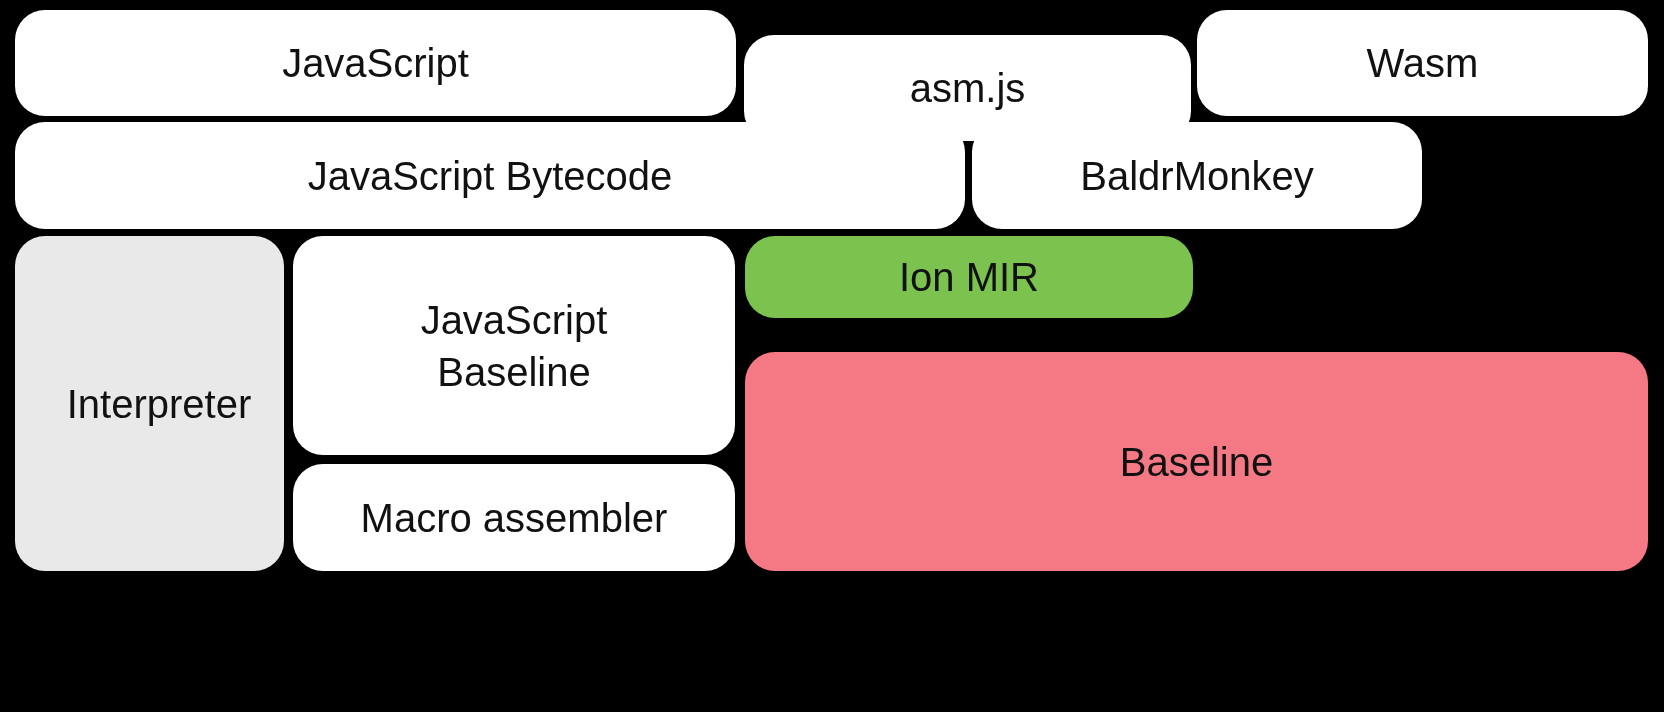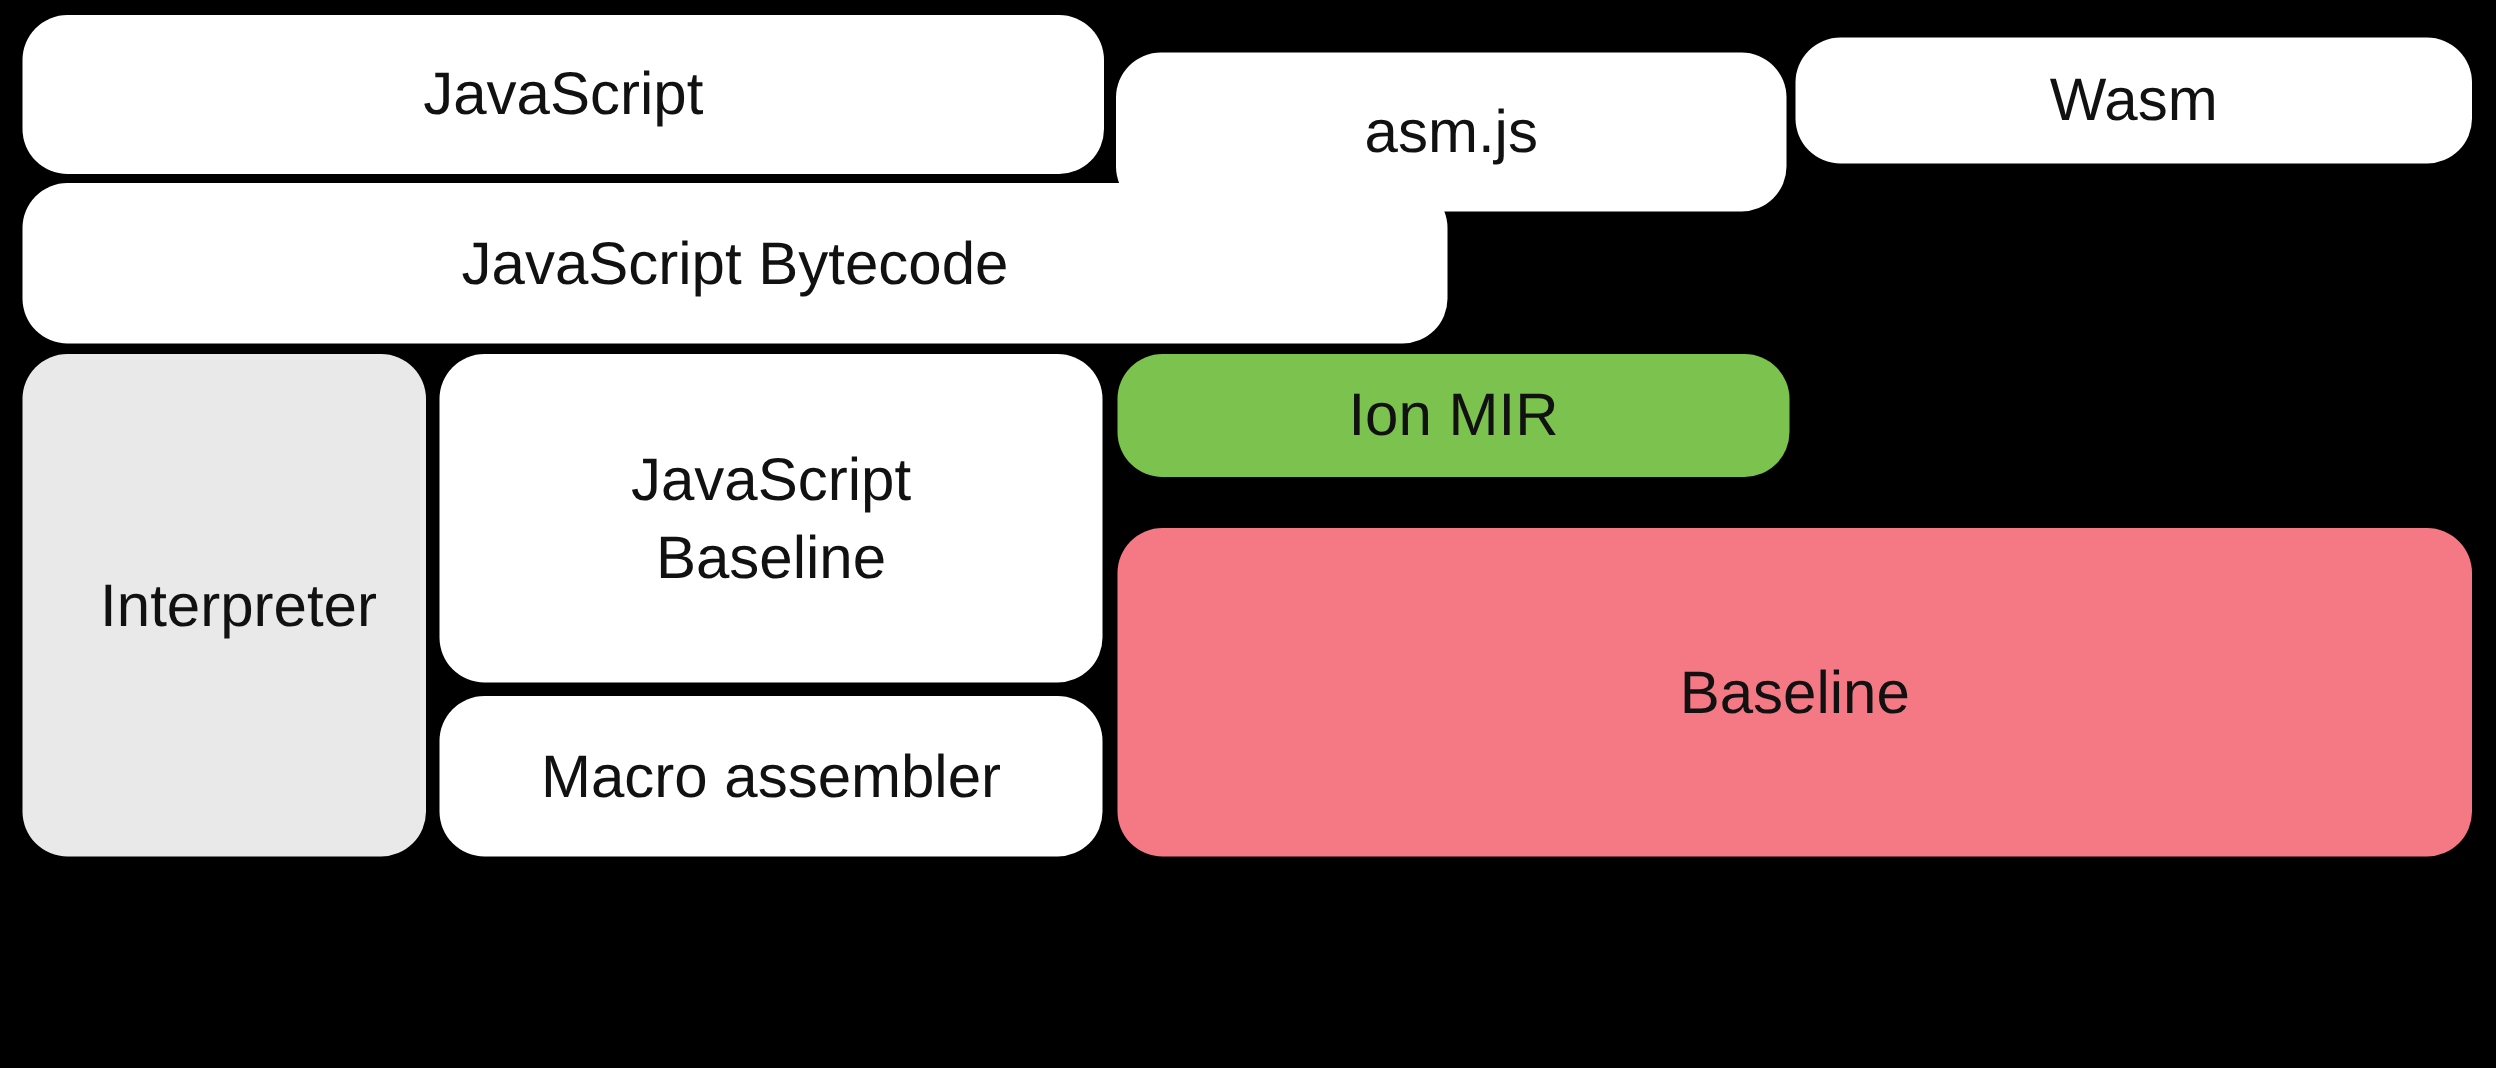--- a/index.html
+++ b/index.html
@@ -24,37 +24,38 @@
     text-align: center;
     color: #111111;
     font-size: 40px;
     line-height: 1.3;
     white-space: pre-line;
     box-sizing: border-box;
   }
   
   #b-javascript     { left: 15px;   top: 10px;  width: 721px;  height: 106px; }
   #b-asmjs          { left: 744px;  top: 10px;  width: 447px;  height: 106px; margin-top: 25px; }
-  #b-wasm           { left: 1197px; top: 25px;  width: 451px;  height: 84px; }
+  #b-wasm           { left: 1197px; top: 10px;  width: 451px;  height: 106px; }
   #b-bytecode       { left: 15px;   top: 122px; width: 950px;  height: 107px; }
   #b-baldrmonkey    { left: 972px;  top: 122px; width: 450px;  height: 107px; }
   #b-interpreter    { left: 15px;   top: 236px; width: 269px;  height: 335px; }
   #b-baseline       { left: 293px;  top: 236px; width: 442px;  height: 219px; }
   #b-ionmir         { left: 745px;  top: 236px; width: 448px;  height: 82px; }
   #b-cretonne       { left: 745px;  top: 352px; width: 903px;  height: 219px; }
   #b-macroassembler { left: 293px;  top: 464px; width: 442px;  height: 107px; }
   #b-nativecode     { left: 293px;  top: 583px; width: 1355px; height: 103px; }
 </style>
 </head>
 <body>
 
 <div class="canvas" style="background: rgb(0, 0, 0);">
   <div class="box" id="b-javascript" style="background: rgb(255, 255, 255); color: rgb(17, 17, 17);">JavaScript</div>
   <div class="box" id="b-asmjs" style="background: rgb(255, 255, 255); color: rgb(17, 17, 17);">asm.js</div>
   <div class="box" id="b-wasm" style="background: rgb(255, 255, 255); color: rgb(17, 17, 17);">Wasm</div>
   <div class="box" id="b-bytecode" style="background: rgb(255, 255, 255); color: rgb(17, 17, 17);">JavaScript Bytecode</div>
+  <div class="box" id="b-baldrmonkey" style="background: rgb(255, 255, 255); color: rgb(17, 17, 17);">BaldrMonkey</div>
   <div class="box" id="b-interpreter" style="background: rgb(233, 233, 233); color: rgb(17, 17, 17); padding-left: 19px;">Interpreter</div>
   <div class="box" id="b-baseline" style="background: rgb(255, 255, 255); color: rgb(17, 17, 17);">JavaScript
 Baseline</div>
   <div class="box" id="b-ionmir" style="background: rgb(124, 194, 78); color: rgb(17, 17, 17);">Ion MIR</div>
   <div class="box" id="b-cretonne" style="background: rgb(245, 121, 133); color: rgb(17, 17, 17);">Baseline</div>
   <div class="box" id="b-macroassembler" style="background: rgb(255, 255, 255); color: rgb(17, 17, 17);">Macro assembler</div>
 </div>
 
 </body></html>

